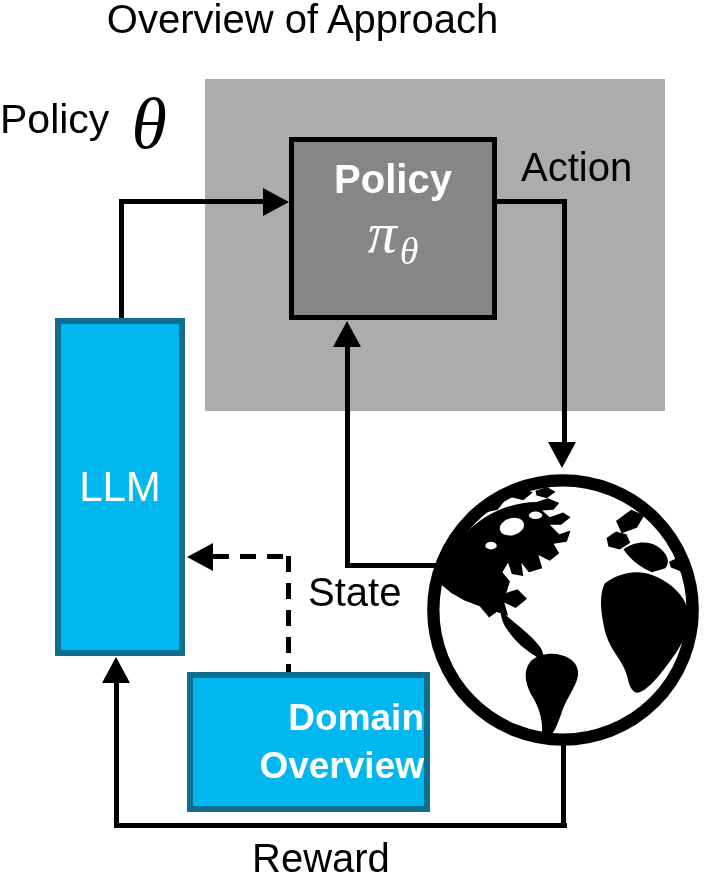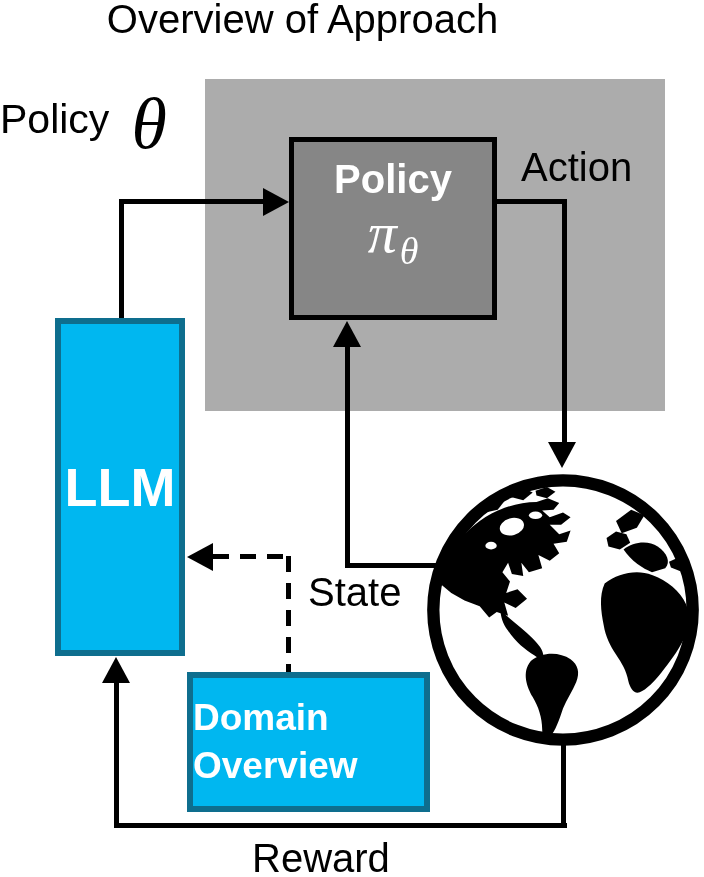--- a/index.html
+++ b/index.html
@@ -25,25 +25,25 @@
   }
   .policy-title{color:var(--white);font-weight:bold;font-size:40px;line-height:42px;margin-top:16px;}
   .policy-pi{color:var(--white);font-family:"Liberation Serif",serif;font-style:italic;margin-top:6px;line-height:54px;}
   .pi-main{font-size:58px;}
   .pi-sub{font-size:38px;vertical-align:-12px;margin-left:3px;}
   .llm-box{
     position:absolute;left:55px;top:318px;width:130px;height:338px;
     background:var(--cyan-fill);border:6px solid var(--cyan-border);
     display:flex;align-items:center;justify-content:center;
   }
-  .llm-label{color:var(--white);font-weight:bold;font-size:54px;}
+  .llm-label{color:var(--white);font-weight:normal;font-size:42px;}
   .dk-box{
     position:absolute;left:187px;top:672px;width:243px;height:140px;
     background:var(--cyan-fill);border:6px solid var(--cyan-border);
-    display:flex;flex-direction:column;align-items:flex-start;justify-content:center;
+    display:flex;flex-direction:column;align-items:flex-end;justify-content:center;
   }
   .dk-line{color:var(--white);font-weight:bold;font-size:37px;line-height:48px;}
   
   .title{position:absolute;left:95px;top:-3px;width:415px;text-align:center;font-size:40px;line-height:44px;}
   .pp-block{position:absolute;left:0px;top:86px;display:flex;align-items:flex-end;}
   .pp-lines{font-size:41px;line-height:54px;}
   .pp-theta{font-family:"Liberation Serif",serif;font-style:italic;font-size:72px;line-height:60px;margin-left:22px;transform:translateY(8px);}
   .lbl{position:absolute;font-size:40px;line-height:40px;}
   .lbl-action{left:521px;top:147px;}
   .lbl-state{left:308px;top:572px;}

